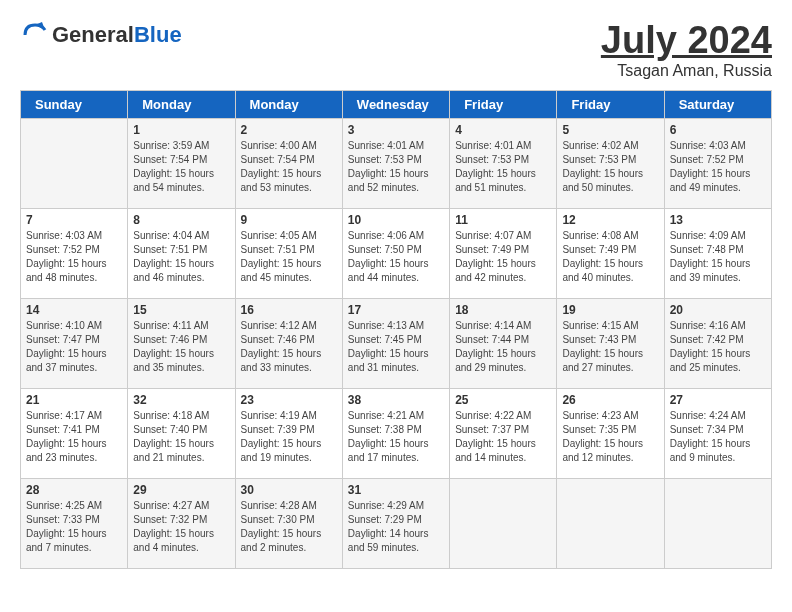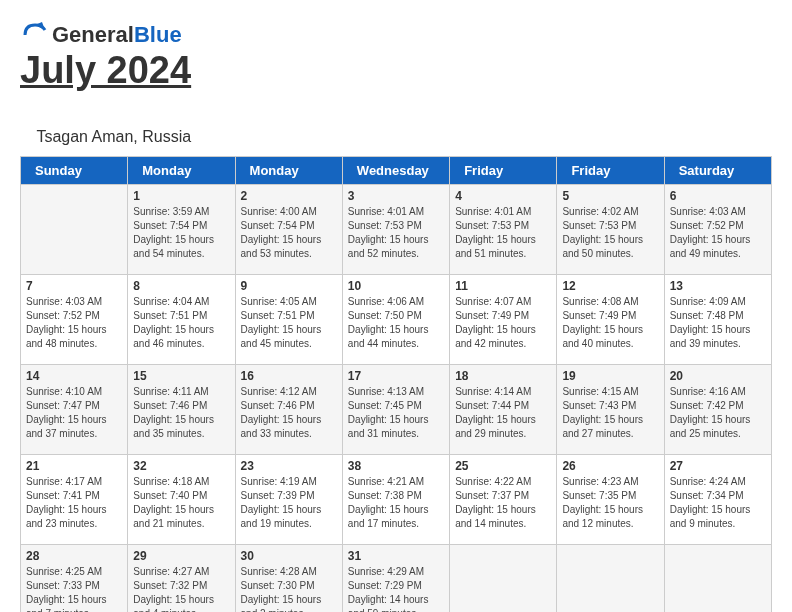--- a/index.html
+++ b/index.html
@@ -8,21 +8,20 @@
       background: #fff;
       width: 792px;
       min-height: 612px;
       padding: 20px;
     }
     .header {
       display: flex;
       justify-content: space-between;
       align-items: flex-start;
       margin-bottom: 10px;
-      flex-direction: column;
     }
     .logo {
       display: flex;
       align-items: center;
     }
     .logo-text {
       font-size: 22px;
       font-weight: bold;
     }
     .logo-general { color: #333; }
@@ -38,21 +37,20 @@
     .month-year {
       font-size: 38px;
       font-weight: bold;
       color: #333;
       line-height: 1.1;
       text-decoration: underline;
     }
     .location {
       font-size: 16px;
       color: #333;
-      margin-top: 36px;
     }
     table {
       width: 100%;
       border-collapse: collapse;
       table-layout: fixed;
     }
     thead tr th {
       background-color: #1565c0;
       color: #fff;
       font-size: 13px;

